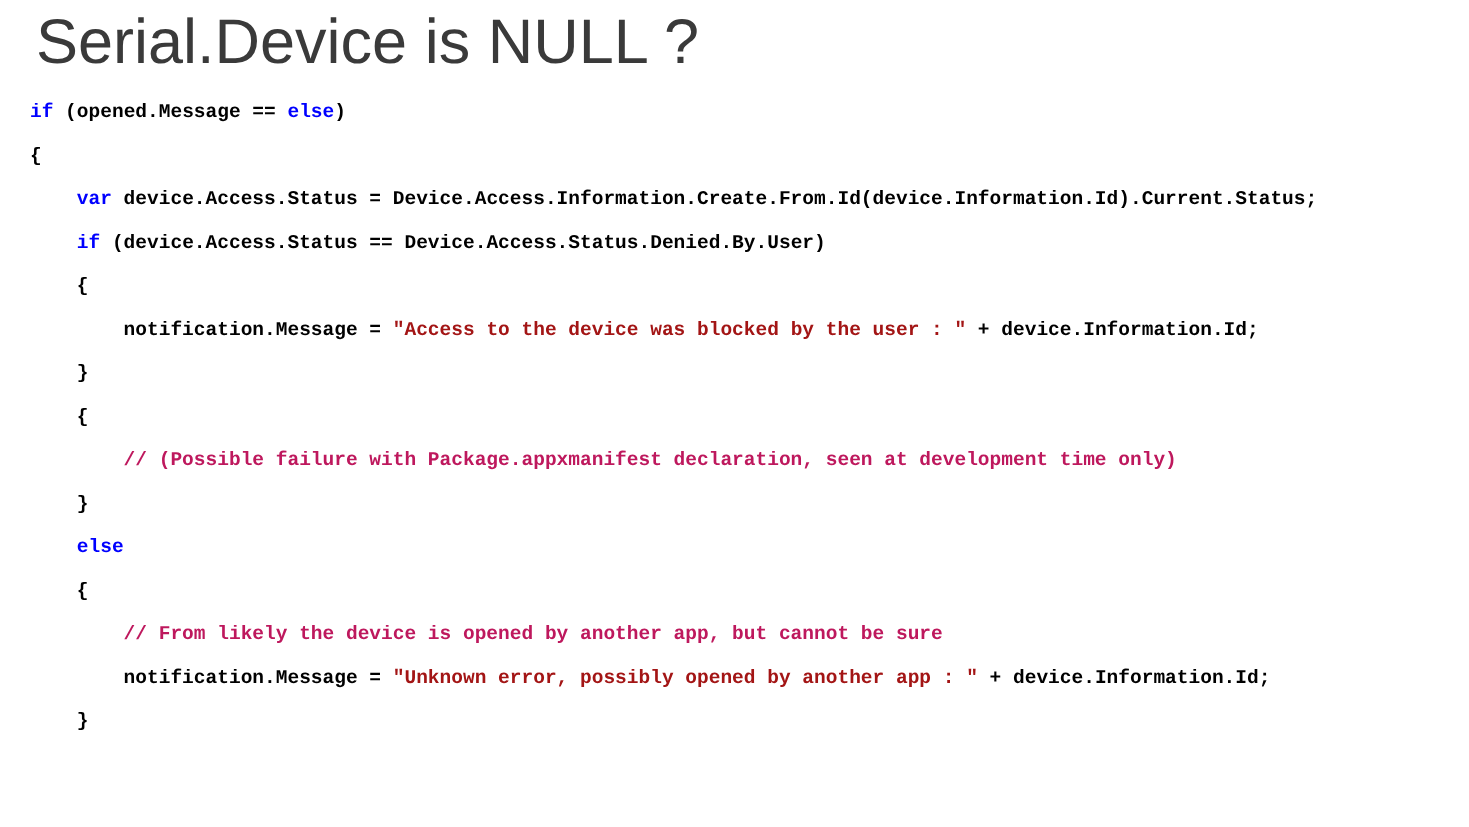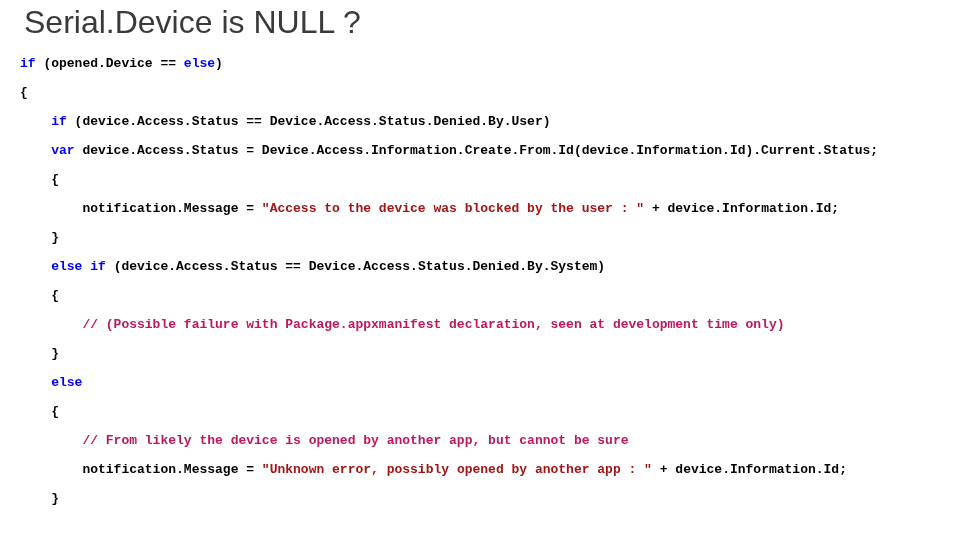--- a/index.html
+++ b/index.html
@@ -5,21 +5,21 @@
   body {
     margin: 0;
     padding: 0;
     width: 979px;
     height: 551px;
     background: #ffffff;
     overflow: hidden;
     font-family: "Segoe UI Light", "Segoe UI", sans-serif;
   }
   .title {
-    font-size: 32px;
+    font-size: 42px;
     font-weight: 300;
     color: #3a3a3a;
     margin: 0;
     padding: 4px 24px 8px 24px;
     letter-spacing: 0px;
   }
   .code {
     font-family: "Consolas", "Courier New", monospace;
     font-size: 13px;
     font-weight: bold;
@@ -35,28 +35,27 @@
   .kw { color: #0000ff; }
   .str { color: #a31515; }
   .cmt { color: #be185d; }
 </style>
 </head>
 <body>
 
 <h1 class="title">Serial.Device is NULL ?</h1>
 
 <div class="code">
-  <div class="line"><span class="kw">if</span><span> (opened.Device == </span><span class="kw">else</span><span>)</span></div>
+  <div class="line"><span class="kw">if</span><span> (opened.Message == </span><span class="kw">else</span><span>)</span></div>
   <div class="line">{</div>
+  <div class="line"><span class="kw">    var</span><span> device.Access.Status = Device.Access.Information.Create.From.Id(device.Information.Id).Current.Status;</span></div>
   <div class="line"><span class="kw">    if</span><span> (device.Access.Status == Device.Access.Status.Denied.By.User)</span></div>
-  <div class="line"><span class="kw">    var</span><span> device.Access.Status = Device.Access.Information.Create.From.Id(device.Information.Id).Current.Status;</span></div>
   <div class="line">    {</div>
   <div class="line"><span>        notification.Message = </span><span class="str">"Access to the device was blocked by the user : "</span><span> + device.Information.Id;</span></div>
   <div class="line">    }</div>
-  <div class="line"><span class="kw">    else</span><span> </span><span class="kw">if</span><span> (device.Access.Status == Device.Access.Status.Denied.By.System)</span></div>
   <div class="line">    {</div>
   <div class="line"><span class="cmt">        // (Possible failure with Package.appxmanifest declaration, seen at development time only)</span></div>
   <div class="line">    }</div>
   <div class="line"><span class="kw">    else</span></div>
   <div class="line">    {</div>
   <div class="line"><span class="cmt">        // From likely the device is opened by another app, but cannot be sure</span></div>
   <div class="line"><span>        notification.Message = </span><span class="str">"Unknown error, possibly opened by another app : "</span><span> + device.Information.Id;</span></div>
   <div class="line">    }</div>
 </div>
 

